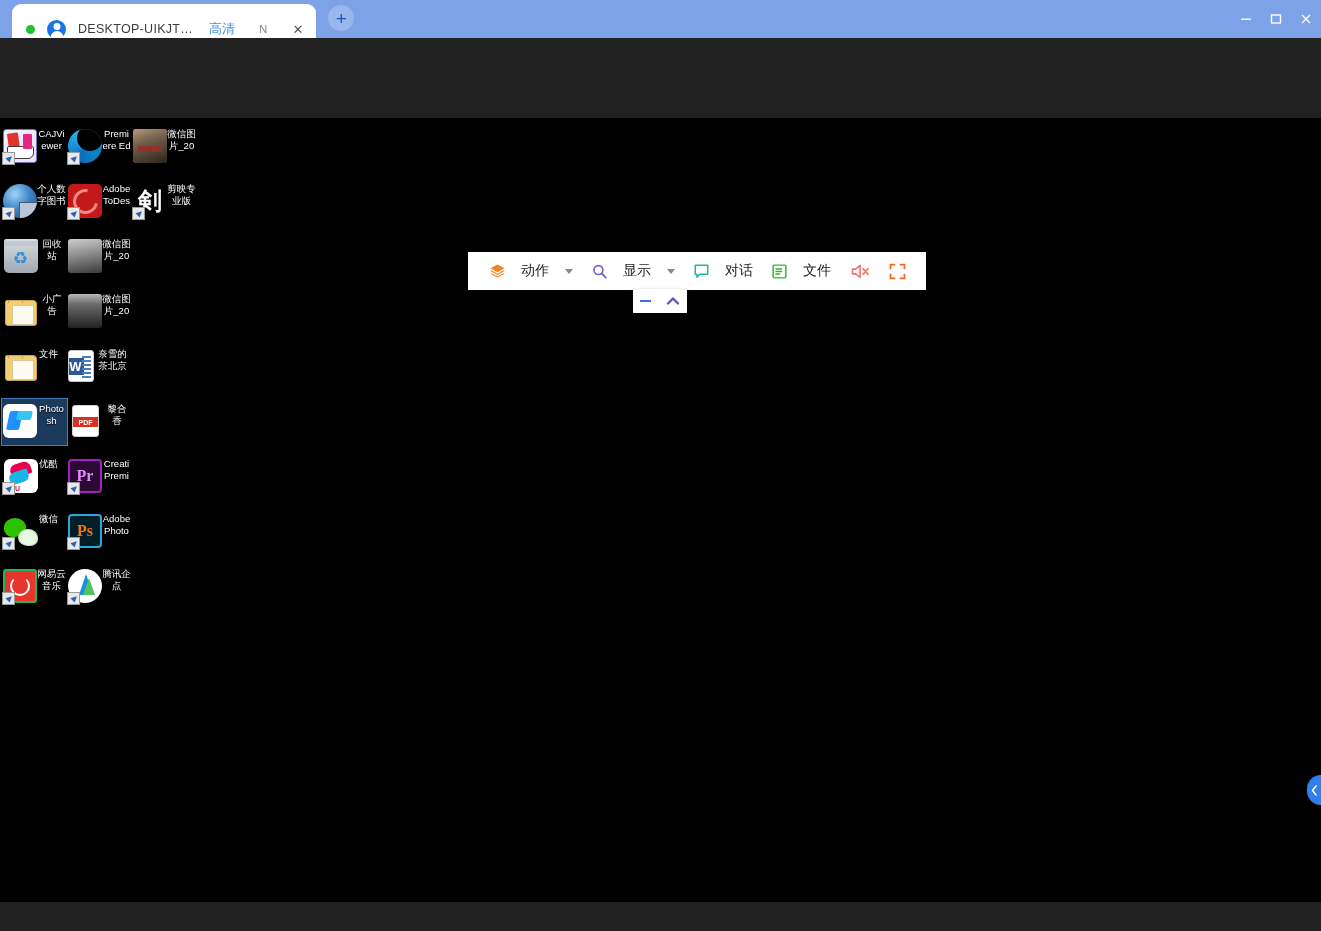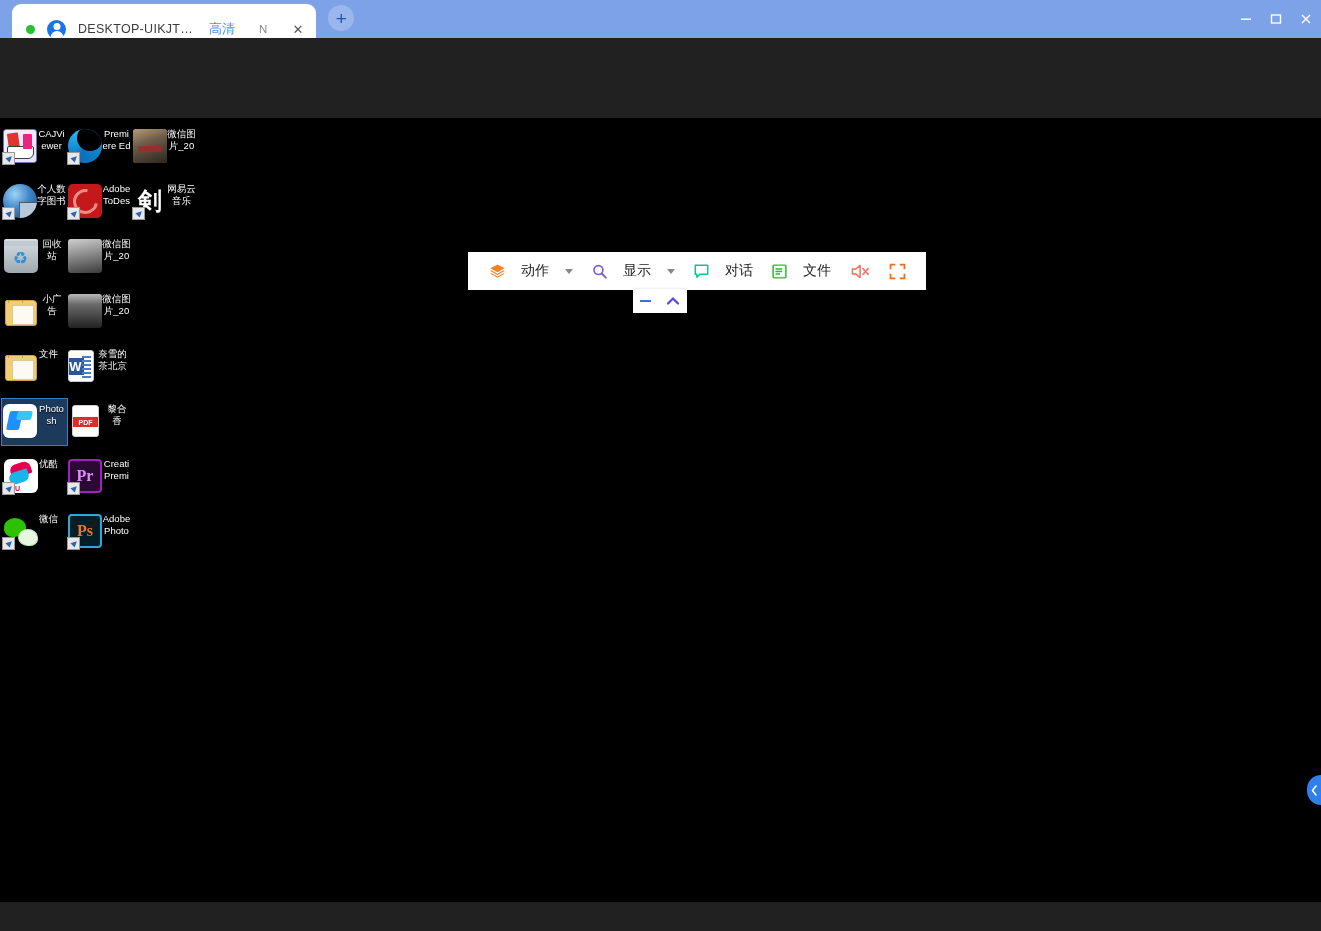--- a/index.html
+++ b/index.html
@@ -428,21 +428,21 @@
                 <div class="art art-adobe"></div>
                 <div class="shortcut"></div>
               </div>
               <div class="dicon-label">Adobe ToDesk…</div>
             </div>
             <div class="dicon">
               <div class="dicon-img">
                 <div class="art art-jy">剣</div>
                 <div class="shortcut"></div>
               </div>
-              <div class="dicon-label">网易云音乐</div>
+              <div class="dicon-label">剪映专业版</div>
             </div>
           </div>
           <div class="icon-row">
             <div class="dicon">
               <div class="dicon-img">
                 <div class="art art-bin"></div>
               </div>
               <div class="dicon-label">回收站</div>
             </div>
             <div class="dicon">
@@ -540,20 +540,39 @@
                 <div class="shortcut"></div>
               </div>
               <div class="dicon-label">微信</div>
             </div>
             <div class="dicon">
               <div class="dicon-img">
                 <div class="art art-ps">Ps</div>
                 <div class="shortcut"></div>
               </div>
               <div class="dicon-label">Adobe Photosh…</div>
+            </div>
+            <div class="dicon">
+              <div class="dicon-label"></div>
+            </div>
+          </div>
+          <div class="icon-row">
+            <div class="dicon">
+              <div class="dicon-img">
+                <div class="art art-netease"></div>
+                <div class="shortcut"></div>
+              </div>
+              <div class="dicon-label">网易云音乐</div>
+            </div>
+            <div class="dicon">
+              <div class="dicon-img">
+                <div class="art art-tencent"></div>
+                <div class="shortcut"></div>
+              </div>
+              <div class="dicon-label">腾讯企点</div>
             </div>
             <div class="dicon">
               <div class="dicon-label"></div>
             </div>
           </div>
         </div>
 
       <div class="toolbar">
 
         <div class="tb-item">

